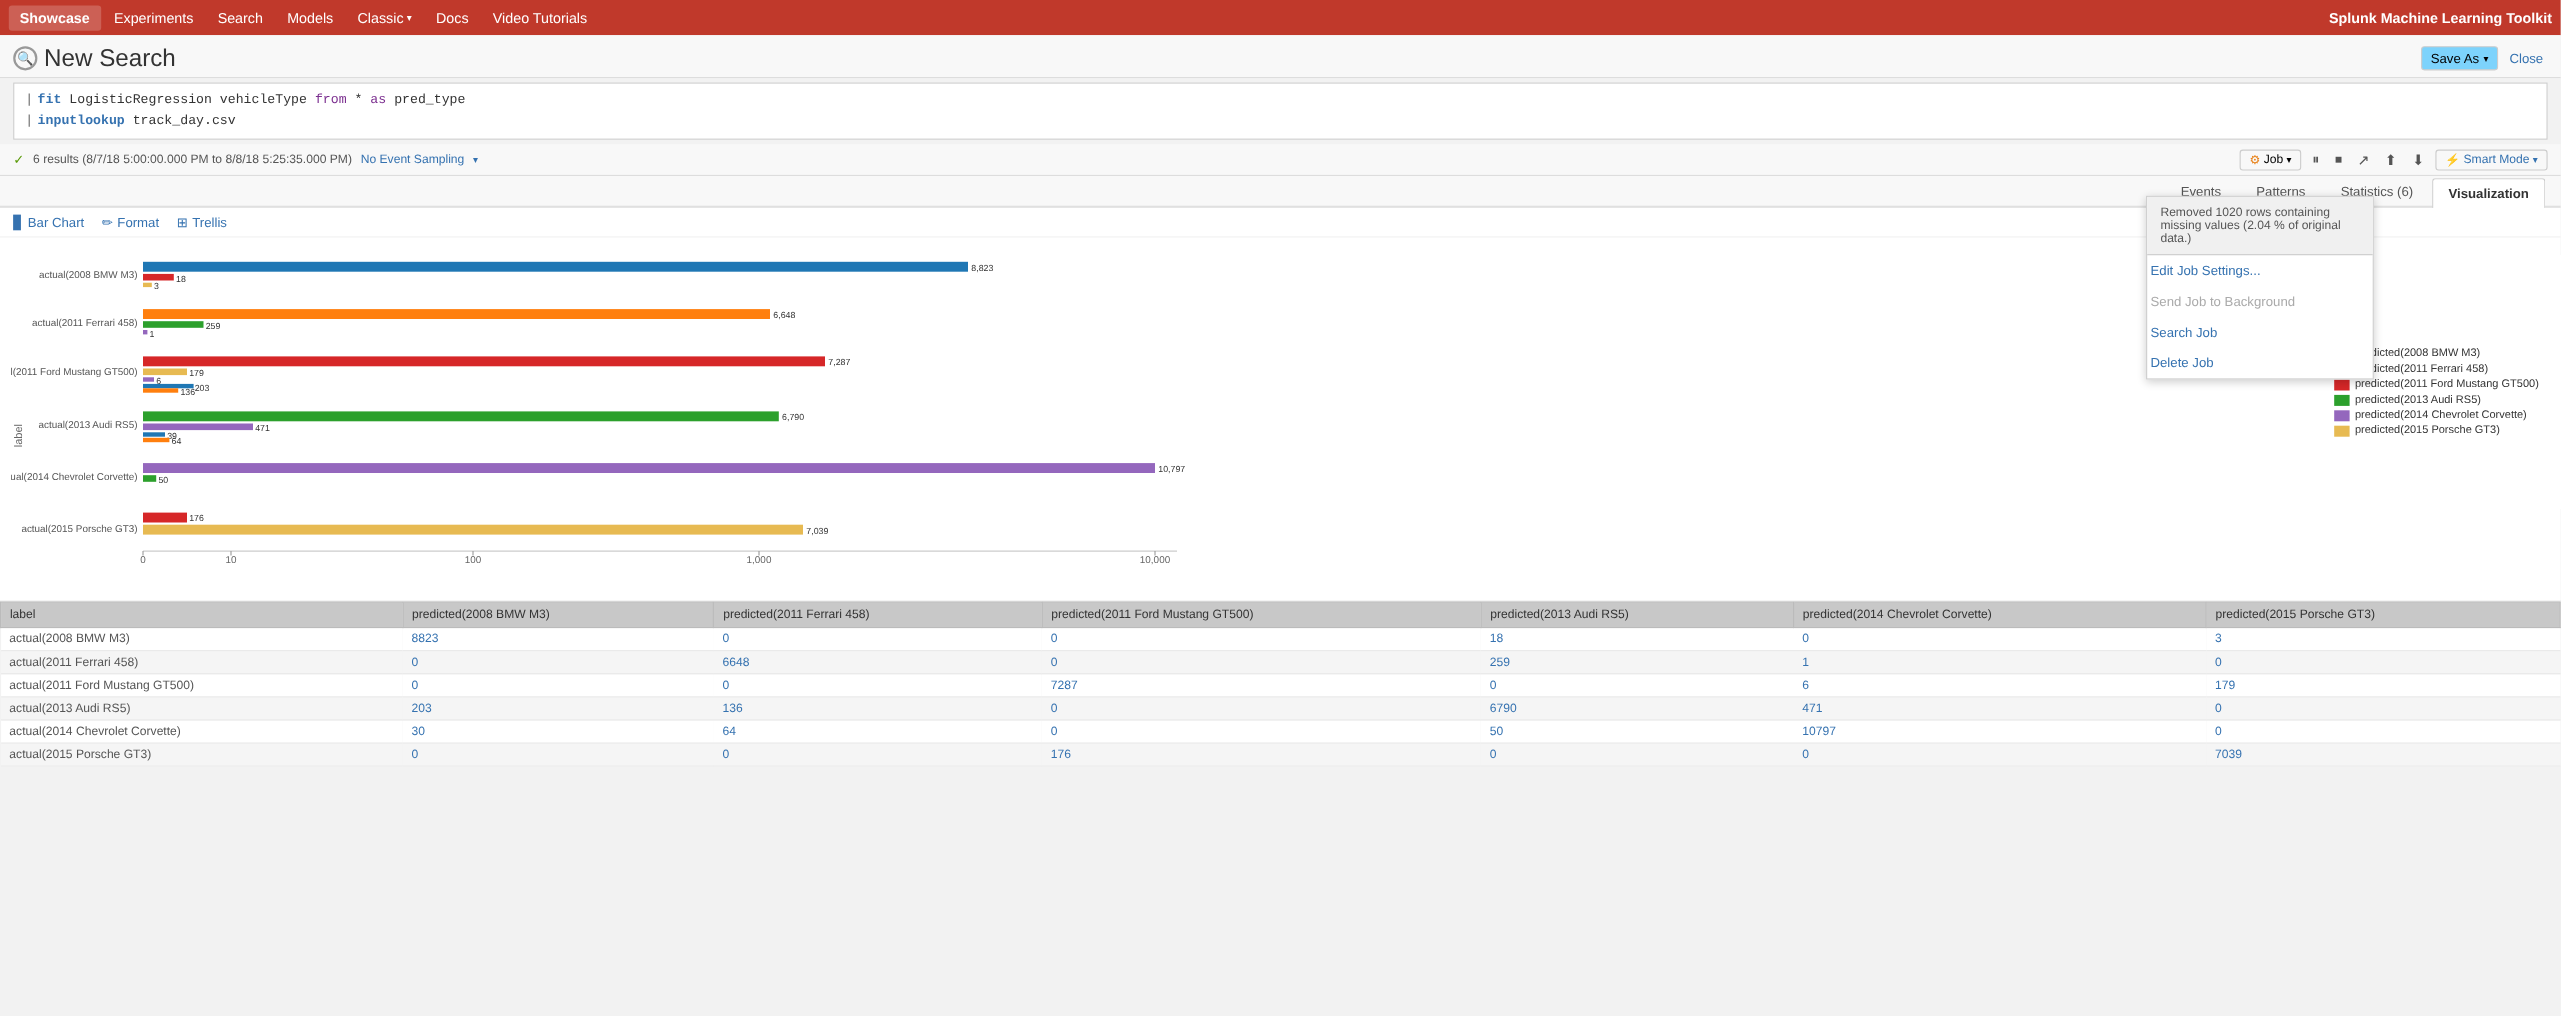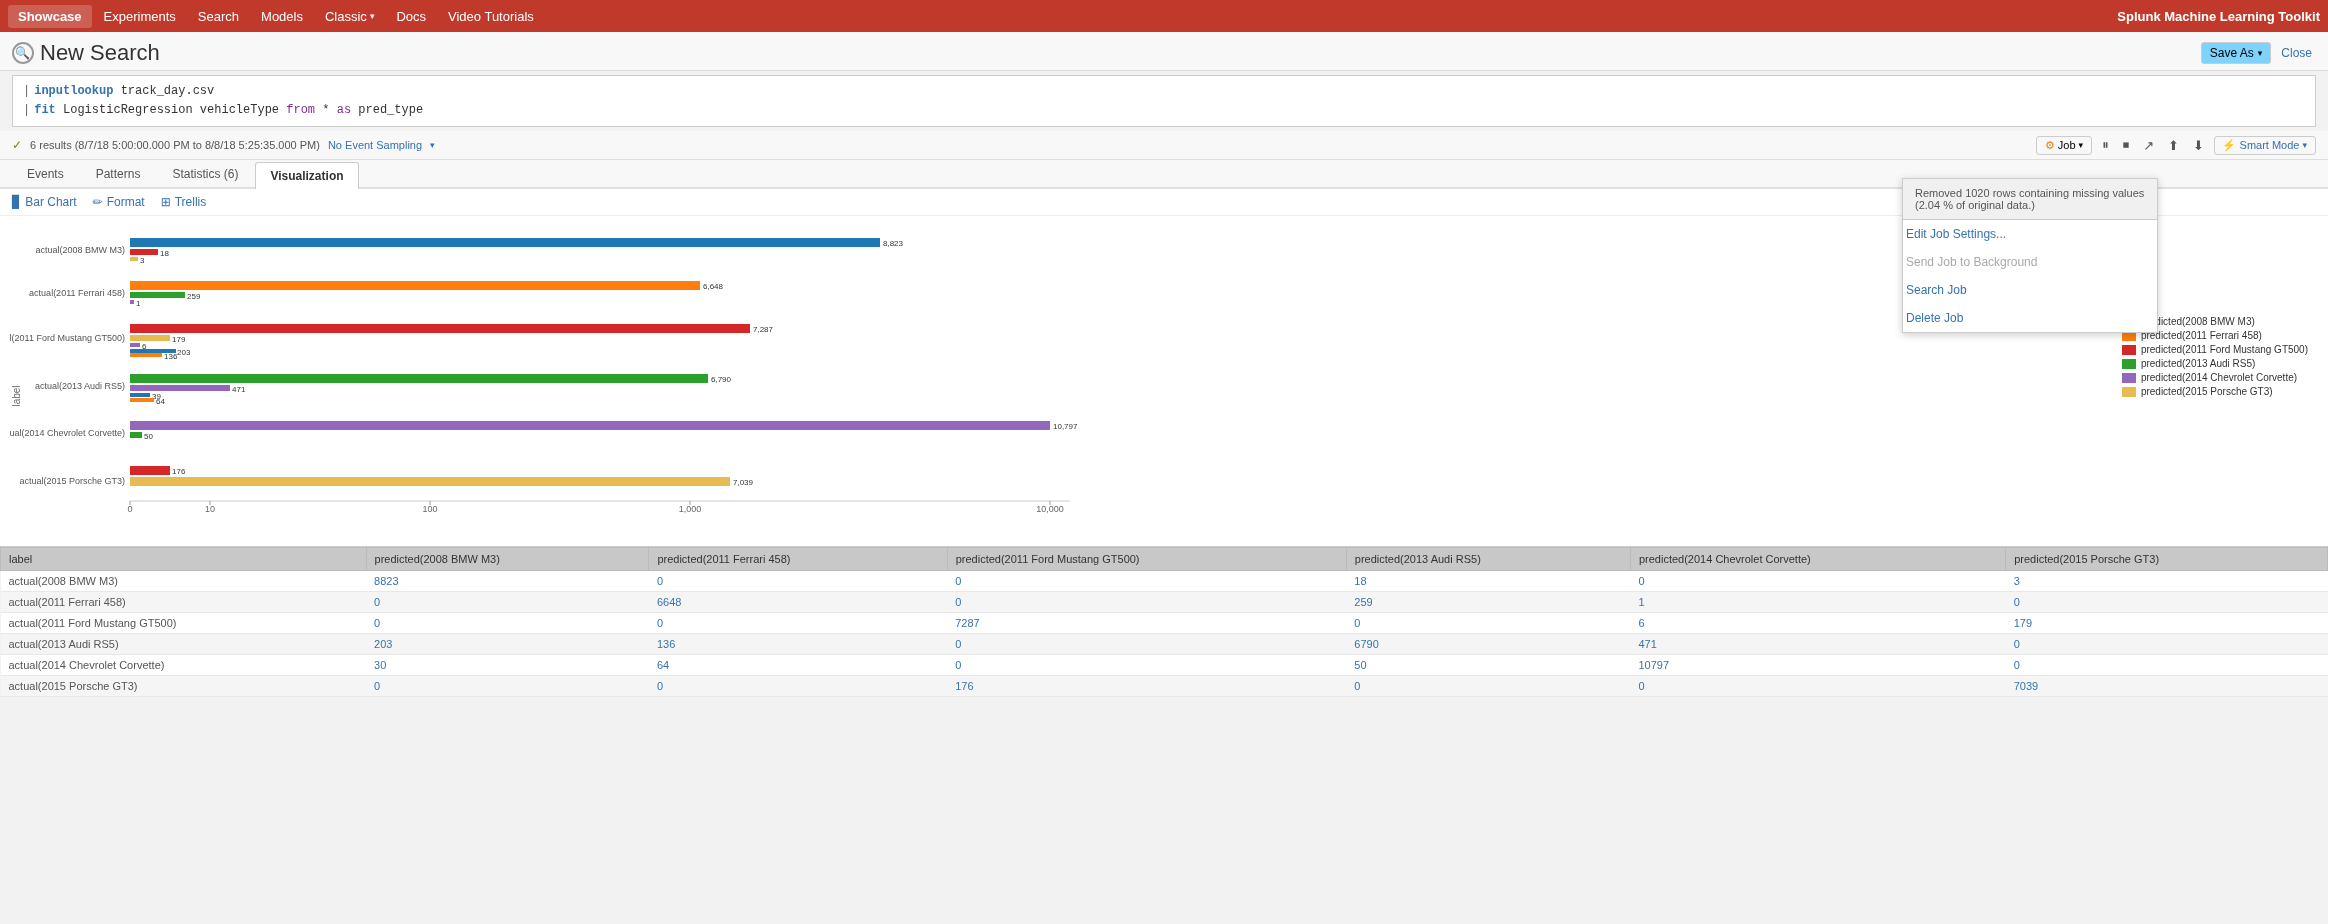--- a/index.html
+++ b/index.html
@@ -150,20 +150,21 @@
       color: #3572b0;
     }
 
     
     .tabs-bar {
       background: #f8f8f8;
       border-bottom: 2px solid #e0e0e0;
       display: flex;
       align-items: flex-end;
       padding: 0 12px;
+      justify-content: flex-end;
     }
     .tab {
       padding: 6px 14px;
       cursor: pointer;
       font-size: 12px;
       color: #555;
       border: 1px solid transparent;
       border-bottom: none;
       margin-right: 2px;
       border-radius: 3px 3px 0 0;
@@ -211,21 +212,21 @@
     }
 
     
     .job-dropdown {
       position: absolute;
       top: 178px;
       right: 170px;
       background: #fff;
       border: 1px solid #ccc;
       box-shadow: 0 2px 8px rgba(0,0,0,0.2);
-      width: 256px;
+      width: 207px;
       z-index: 100;
       font-size: 12px;
     }
     .job-dropdown-header {
       background: #f0f0f0;
       padding: 8px 12px;
       font-size: 11px;
       color: #555;
       border-bottom: 1px solid #ccc;
     }
@@ -308,24 +309,24 @@
     <button class="btn-dropdown">
       <span>Save As</span>
       <span class="chevron">▾</span>
     </button>
     <button class="btn-link">Close</button>
   </div>
 </div>
 
 <div class="query-box">
   <span class="query-line">
-    <span class="q-pipe">|</span><span class="q-cmd">inputlookup</span> <span class="q-val">track_day.csv</span>
+    <span class="q-pipe">|</span><span class="q-cmd">fit</span> <span class="q-val">LogisticRegression vehicleType</span> <span class="q-kw">from</span> <span class="q-val">*</span> <span class="q-kw">as</span> <span class="q-val">pred_type</span>
   </span>
   <span class="query-line">
-    <span class="q-pipe">|</span><span class="q-cmd">fit</span> <span class="q-val">LogisticRegression vehicleType</span> <span class="q-kw">from</span> <span class="q-val">*</span> <span class="q-kw">as</span> <span class="q-val">pred_type</span>
+    <span class="q-pipe">|</span><span class="q-cmd">inputlookup</span> <span class="q-val">track_day.csv</span>
   </span>
 </div>
 
 <div class="results-bar">
   <div class="results-left">
     <span class="check-green">✓</span>
     <span>6 results (8/7/18 5:00:00.000 PM to 8/8/18 5:25:35.000 PM)</span>
     <span class="sampling-link">No Event Sampling</span>
     <span style="color:#3572b0; font-size:9px; cursor:pointer;">▾</span>
   </div>

